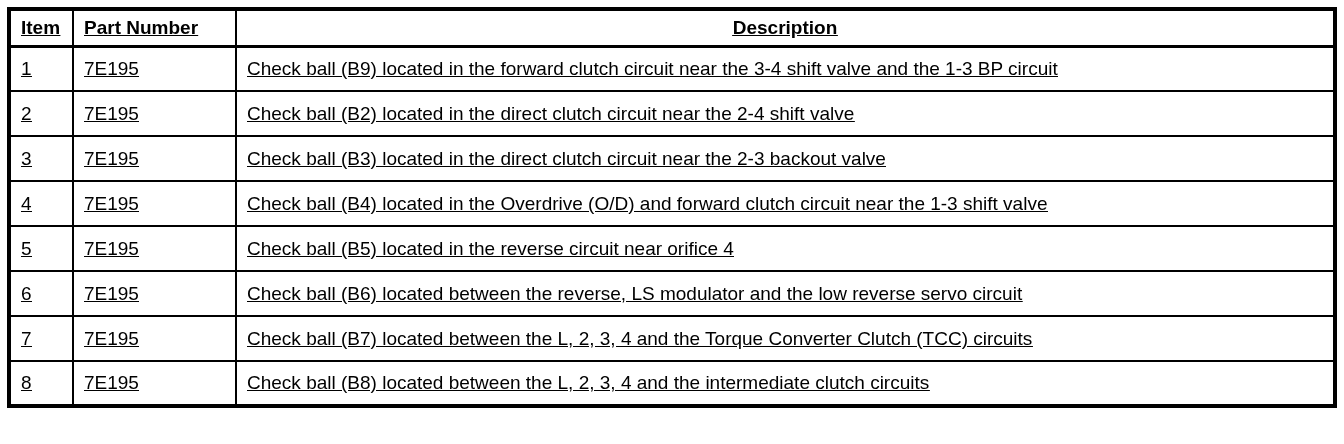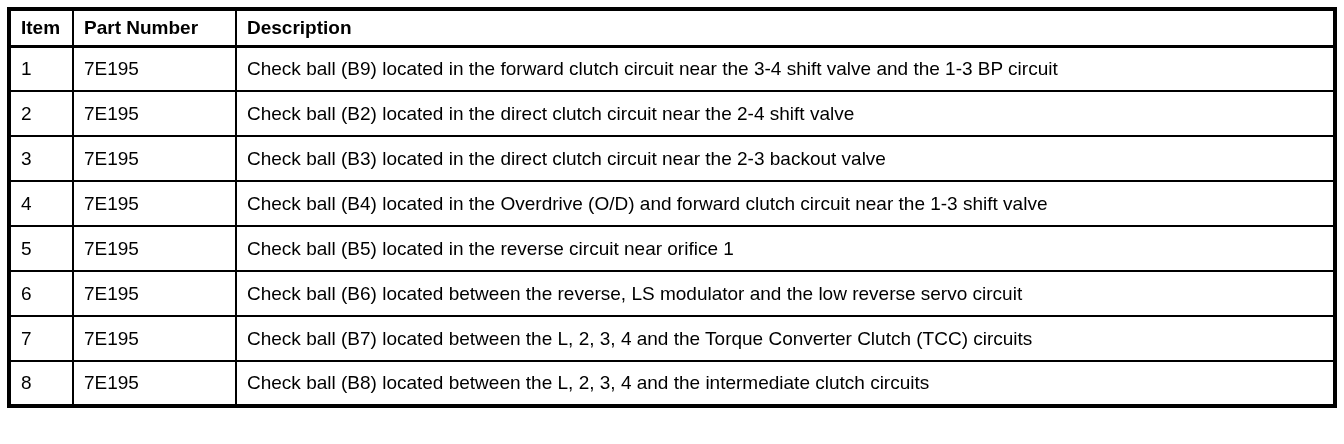--- a/index.html
+++ b/index.html
@@ -1,15 +1,15 @@
 <!DOCTYPE html>
 <html><head>
 <meta charset="utf-8">
 <style>
-  * { margin: 0; padding: 0; box-sizing: border-box; }
+  * { margin: 0; padding: 0; box-sizing: border-box; text-decoration: underline; }
   html, body {
     width: 1344px;
     height: 444px;
     background: #ffffff;
     font-family: "Liberation Sans", "DejaVu Sans", sans-serif;
     color: #000000;
     overflow: hidden;
   }
   .page {
     width: 1344px;
@@ -32,20 +32,21 @@
     white-space: nowrap;
     overflow: hidden;
   }
   .parts-table thead th {
     height: 37px;
     font-weight: bold;
     text-align: left;
     border-bottom: 3px solid #000000;
   }
   .parts-table thead th.col-desc {
+    text-align: center;
   }
   .parts-table tbody td {
     height: 45px;
     font-weight: normal;
     text-align: left;
   }
   col.col-item { width: 64px; }
   col.col-part { width: 163px; }
   col.col-desc { width: auto; }
 </style>
@@ -83,21 +84,21 @@
           <td>Check ball (B3) located in the direct clutch circuit near the 2-3 backout valve</td>
         </tr>
         <tr>
           <td>4</td>
           <td>7E195</td>
           <td>Check ball (B4) located in the Overdrive (O/D) and forward clutch circuit near the 1-3 shift valve</td>
         </tr>
         <tr>
           <td>5</td>
           <td>7E195</td>
-          <td>Check ball (B5) located in the reverse circuit near orifice 1</td>
+          <td>Check ball (B5) located in the reverse circuit near orifice 4</td>
         </tr>
         <tr>
           <td>6</td>
           <td>7E195</td>
           <td>Check ball (B6) located between the reverse, LS modulator and the low reverse servo circuit</td>
         </tr>
         <tr>
           <td>7</td>
           <td>7E195</td>
           <td>Check ball (B7) located between the L, 2, 3, 4 and the Torque Converter Clutch (TCC) circuits</td>

